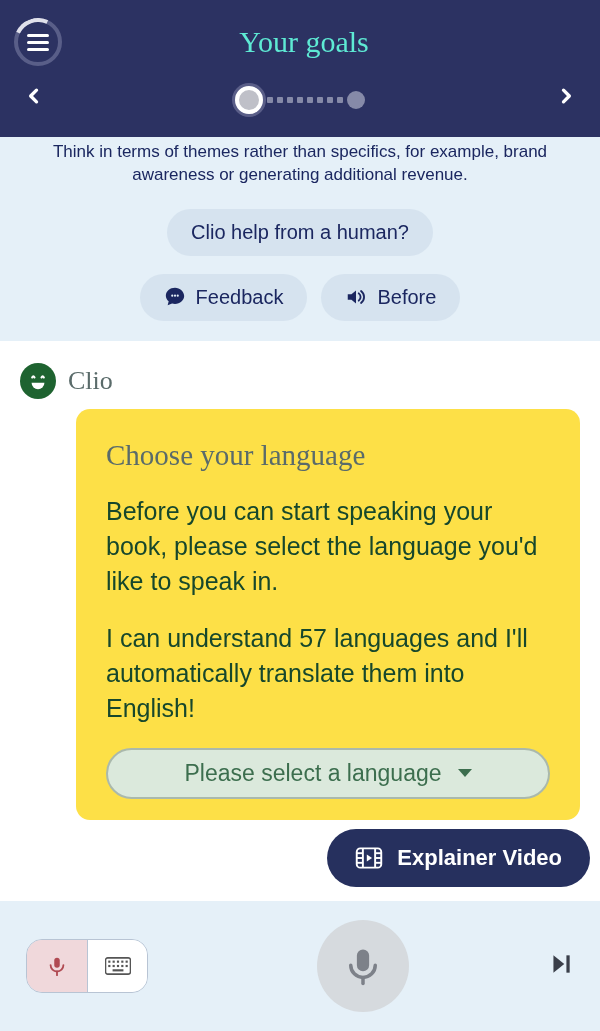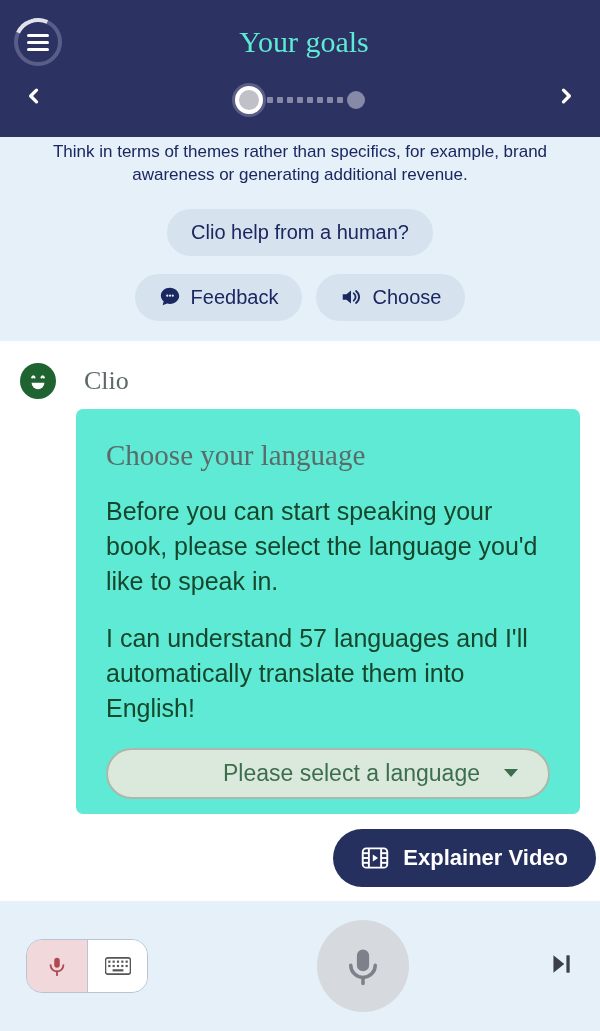--- a/index.html
+++ b/index.html
@@ -43,44 +43,44 @@
     display: inline-flex; align-items: center; gap: 10px;
     background: #d6e3ef; border-radius: 28px;
     padding: 12px 24px; color: #1b2760; font-size: 20px;
     font-family: -apple-system, Arial, sans-serif;
   }
   .pill-row { display: flex; gap: 14px; justify-content: center; margin-top: 18px; align-items: flex-end; }
   .pill svg { width: 22px; height: 22px; }
 
   
   .chat-area { flex: 1; background: #fff; padding: 22px 16px 0; position: relative; }
-  .sender-row { display: flex; align-items: center; gap: 28px; margin-left: 4px; margin-bottom: 10px; }
+  .sender-row { display: flex; align-items: center; gap: 12px; margin-left: 4px; margin-bottom: 10px; }
   .avatar { width: 36px; height: 36px; border-radius: 50%; background: #1e6330; display: flex; align-items: center; justify-content: center; }
   .sender-name { color: #5a6b6a; font-size: 26px; }
 
   .card {
-    background: #5eead4; border-radius: 7px;
-    padding: 30px 30px 15px; margin-left: 60px; margin-right: 4px;
+    background: #fde047; border-radius: 14px;
+    padding: 30px 30px 21px; margin-left: 60px; margin-right: 4px;
   }
   .card-title { color: #5a6b6a; font-size: 29px; margin-bottom: 22px; }
   .card-text { color: #16472c; font-size: 25px; line-height: 1.4; margin-bottom: 22px; font-family: -apple-system, Arial, sans-serif; }
   .lang-select {
     border: 2px solid #aab9ac; border-radius: 999px;
-    padding: 10px 30px; display: inline-flex; align-items: center; gap: 24px;
-    color: #3c6e4e; font-size: 23px; width: 100%; justify-content: flex-end;
+    padding: 10px 30px; display: inline-flex; align-items: center; gap: 16px;
+    color: #3c6e4e; font-size: 23px; width: 100%; justify-content: center;
     background: #dbe9dc;
     font-family: -apple-system, Arial, sans-serif;
   }
   .caret-down {
     width: 0; height: 0; border-left: 7px solid transparent; border-right: 7px solid transparent;
     border-top: 8px solid #3c6e4e;
   }
 
   .explainer-btn {
-    position: absolute; right: 4px; bottom: 14px;
+    position: absolute; right: 10px; bottom: 14px;
     background: #26305e; color: #fff; border-radius: 32px;
     padding: 16px 28px; display: flex; align-items: center; gap: 14px;
     font-size: 22px; font-family: -apple-system, Arial, sans-serif; font-weight: 600; text-align: right;
   }
   .explainer-btn svg { width: 28px; height: 24px; }
 
   
   .bottom-bar {
     background: #e5f0f8; height: 130px; display: flex; align-items: center;
     justify-content: space-between; padding: 0 26px;
@@ -156,21 +156,21 @@
           <circle cx="15" cy="10.5" r="1.2" fill="#e5f0f8"></circle>
         </svg>
       <span>Feedback</span>
     </div>
     <div class="pill">
       <svg viewBox="0 0 24 24" fill="#1b2760">
           <path d="M3 9v6h4l5 4V5L7 9H3z"></path>
           <path d="M15 8c1.2 1 2 2.4 2 4s-.8 3-2 4" fill="none" stroke="#1b2760" stroke-width="2" stroke-linecap="round"></path>
           <path d="M17.5 5.5c2 1.6 3.3 4 3.3 6.5s-1.3 4.9-3.3 6.5" fill="none" stroke="#1b2760" stroke-width="2" stroke-linecap="round"></path>
         </svg>
-      <span>Choose</span>
+      <span>Before</span>
     </div>
   </div>
 </div>
 
 <div class="chat-area">
   <div class="sender-row">
     <div class="avatar">
       <svg viewBox="0 0 24 24" width="28" height="28">
         <circle cx="12" cy="12" r="11" fill="#1e6330"></circle>
         <path d="M7 9 Q8 7 9 9" stroke="#fff" stroke-width="1.8" fill="none" stroke-linecap="round"></path>

